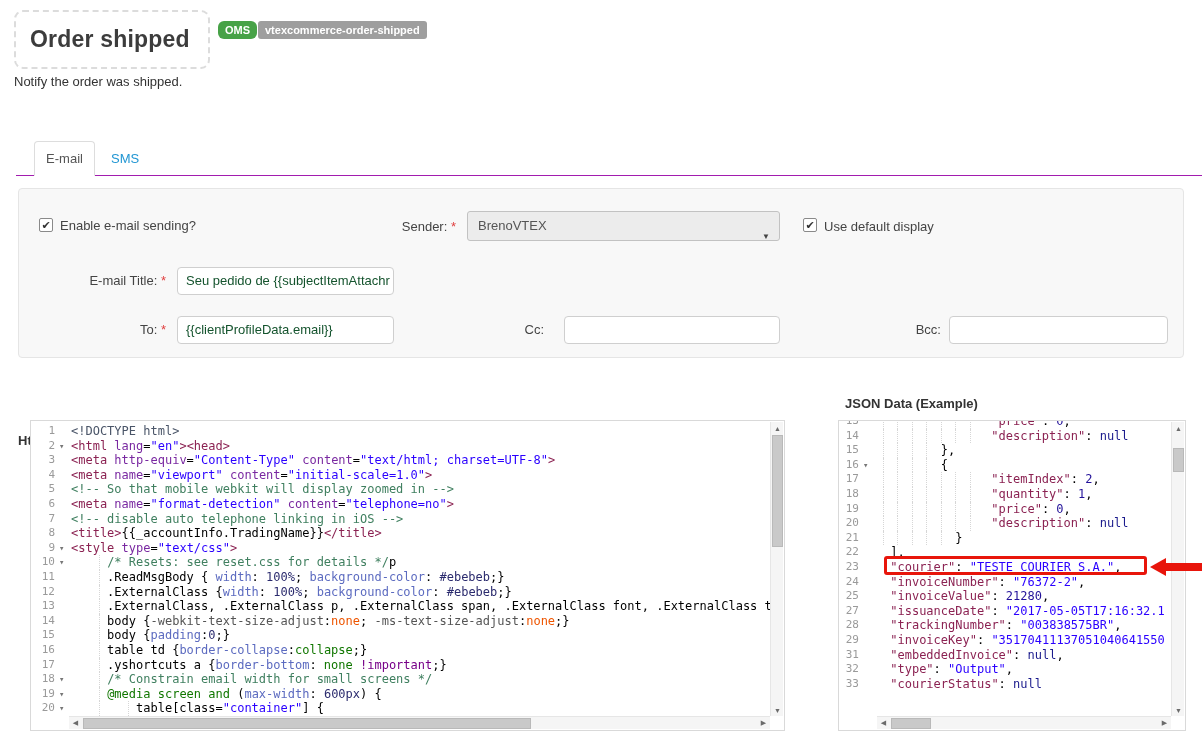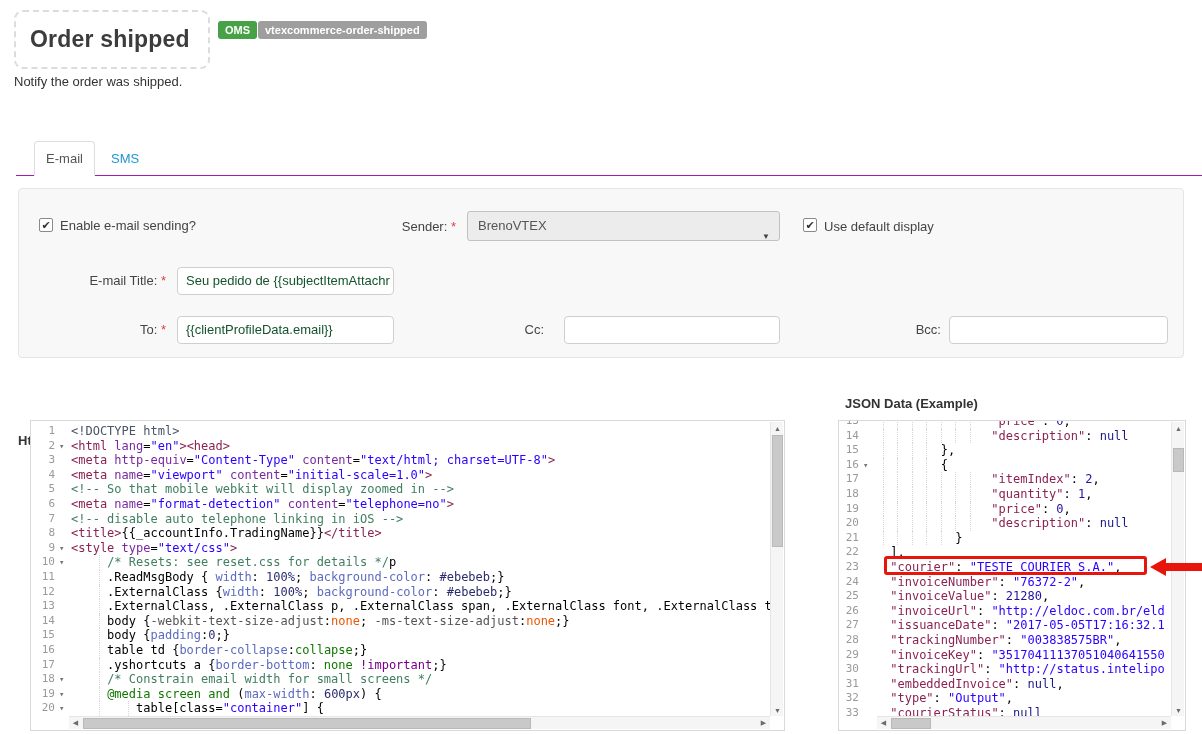--- a/index.html
+++ b/index.html
@@ -5,21 +5,21 @@
   * { box-sizing: border-box; margin: 0; padding: 0; }
   body { background:#fff; font-family:"Liberation Sans", sans-serif; }
   .page { position:relative; width:1202px; height:734px; background:#fff; overflow:hidden; }
 
   
   .title-box { position:absolute; left:14px; top:10px; width:196px; height:59px;
     border:2px dashed #dcdcdc; border-radius:9px; display:flex; align-items:center; }
   .title-box h1 { font-size:23px; font-weight:bold; color:#3c3c3c; padding-left:14px; letter-spacing:.2px; }
   .badge { position:absolute; top:21px; height:18px; display:inline-flex; align-items:center;
     color:#fff; font-size:11px; font-weight:bold; padding:0 7px; border-radius:3px; }
-  .badge-oms { left:218px; background:var(--badge-green); }
+  .badge-oms { left:218px; background:var(--badge-green);border-radius:6px; }
   .badge-template { left:258px; background:var(--badge-gray); }
   .subtitle { position:absolute; left:14px; top:74px; font-size:13px; color:#333; }
 
   
   .tabbar { position:absolute; left:16px; top:141px; width:1202px; height:35px; border-bottom:1px solid #a21caf; }
   .tab-active { position:absolute; left:18px; top:0; width:61px; height:35px; background:#fff;
     border:1px solid #ddd; border-bottom:1px solid #fff; border-radius:4px 4px 0 0;
     display:flex; align-items:center; justify-content:center; font-size:13px; color:#555; }
   .tab-link { position:absolute; left:95px; top:0; height:34px; display:flex; align-items:center;
     font-size:13px; color:var(--link-blue); cursor:pointer; }
@@ -321,43 +321,33 @@
           <div class="ln">24</div>
           <div class="fold"></div>
           <div class="code"><span class="t-pl"> </span><span class="t-key">"invoiceNumber"</span><span class="t-pl">: </span><span class="t-str">"76372-2"</span><span class="t-pl">,</span></div>
         </div>
         <div class="cm-row">
           <div class="ln">25</div>
           <div class="fold"></div>
           <div class="code"><span class="t-pl"> </span><span class="t-key">"invoiceValue"</span><span class="t-pl">: </span><span class="t-jnum">21280</span><span class="t-pl">,</span></div>
         </div>
         <div class="cm-row">
-          <div class="ln">26</div>
-          <div class="fold"></div>
-          <div class="code"><span class="t-pl"> </span><span class="t-key">"invoiceUrl"</span><span class="t-pl">: </span><span class="t-str">"http://eldoc.com.br/eld</span></div>
-        </div>
-        <div class="cm-row">
           <div class="ln">27</div>
           <div class="fold"></div>
           <div class="code"><span class="t-pl"> </span><span class="t-key">"issuanceDate"</span><span class="t-pl">: </span><span class="t-str">"2017-05-05T17:16:32.1</span></div>
         </div>
         <div class="cm-row">
           <div class="ln">28</div>
           <div class="fold"></div>
           <div class="code"><span class="t-pl"> </span><span class="t-key">"trackingNumber"</span><span class="t-pl">: </span><span class="t-str">"003838575BR"</span><span class="t-pl">,</span></div>
         </div>
         <div class="cm-row">
           <div class="ln">29</div>
           <div class="fold"></div>
           <div class="code"><span class="t-pl"> </span><span class="t-key">"invoiceKey"</span><span class="t-pl">: </span><span class="t-str">"35170411137051040641550</span></div>
-        </div>
-        <div class="cm-row">
-          <div class="ln">30</div>
-          <div class="fold"></div>
-          <div class="code"><span class="t-pl"> </span><span class="t-key">"trackingUrl"</span><span class="t-pl">: </span><span class="t-str">"http://status.intelipo</span></div>
         </div>
         <div class="cm-row">
           <div class="ln">31</div>
           <div class="fold"></div>
           <div class="code"><span class="t-pl"> </span><span class="t-key">"embeddedInvoice"</span><span class="t-pl">: </span><span class="t-atom">null</span><span class="t-pl">,</span></div>
         </div>
         <div class="cm-row">
           <div class="ln">32</div>
           <div class="fold"></div>
           <div class="code"><span class="t-pl"> </span><span class="t-key">"type"</span><span class="t-pl">: </span><span class="t-str">"Output"</span><span class="t-pl">,</span></div>

